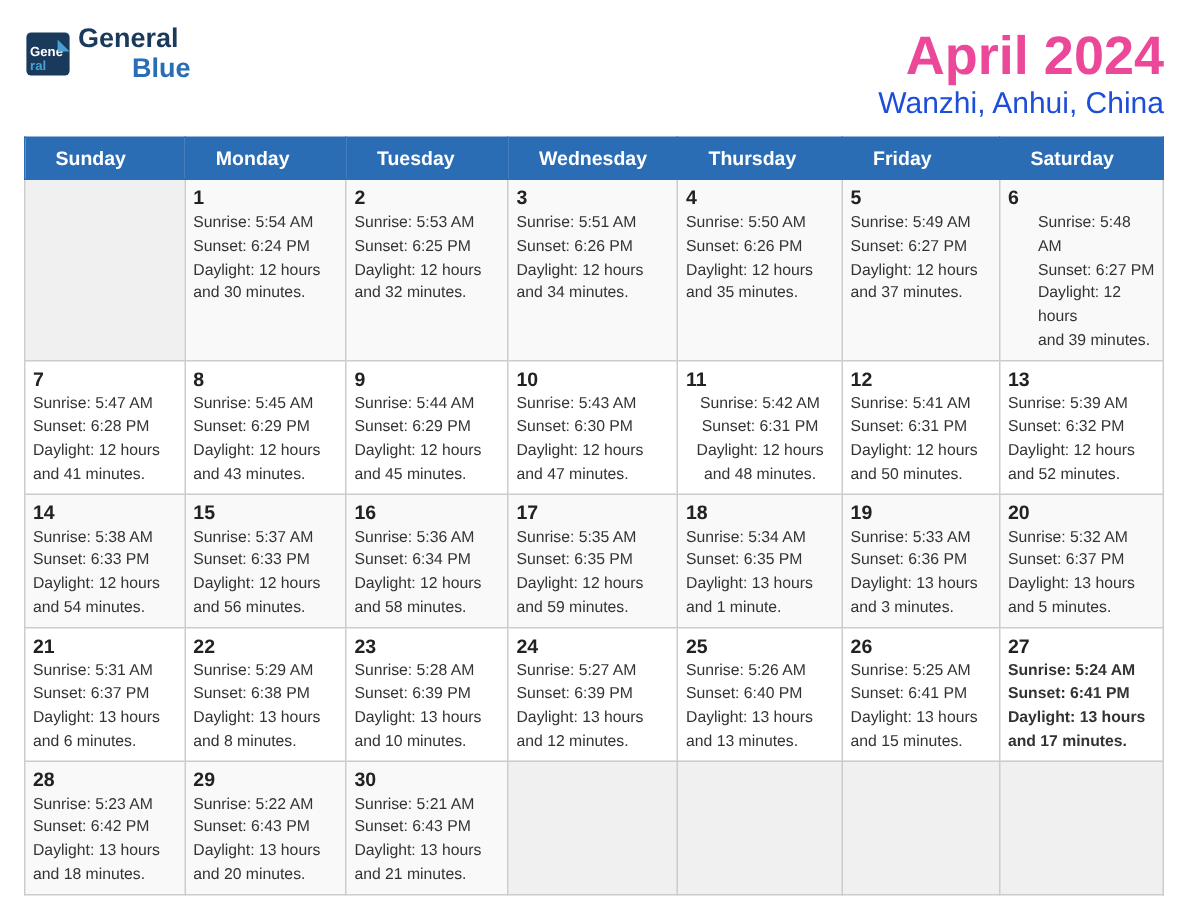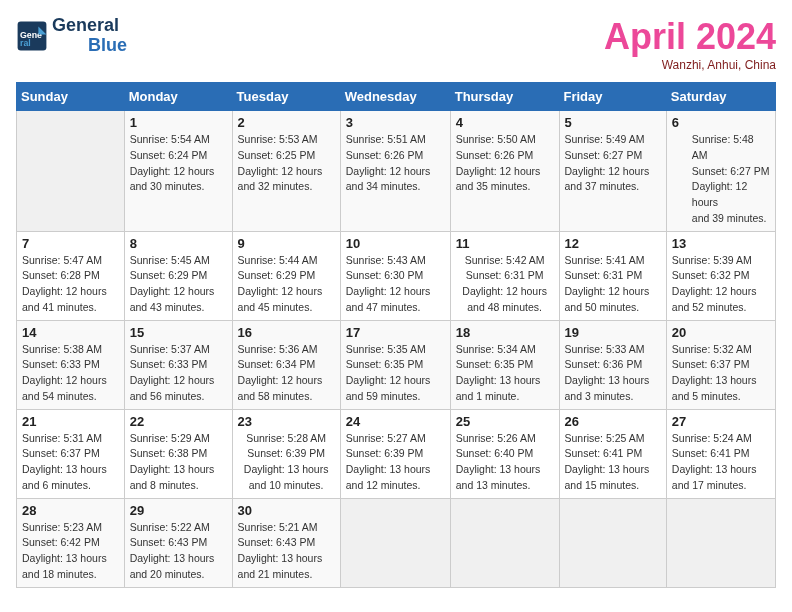--- a/index.html
+++ b/index.html
@@ -37,32 +37,32 @@
     }
     .title-block {
       text-align: right;
     }
     .month-title {
       font-size: 36px;
       font-weight: bold;
       color: #ec4899;
     }
     .subtitle {
-      font-size: 12px;
-      color: #7f1d1d;
+      font-size: 20px;
+      color: #1d4ed8;
     }
     table {
       width: 100%;
       border-collapse: collapse;
       font-size: 11px;
     }
     thead tr th {
       background: #2a6db5;
       color: #fff;
-      padding: 6px 4px;
+      padding: 6px 20px;
       text-align: left;
       font-size: 13px;
       font-weight: bold;
       border: 1px solid #2a6db5;
     }
     tbody tr td {
       border: 1px solid #ccc;
       vertical-align: top;
       padding: 4px 5px;
       width: 113px;
@@ -283,21 +283,21 @@
         </td>
         <td>
           <span class="day-num">22</span>
           <div class="day-info" style="white-space: pre-line;">Sunrise: 5:29 AM
 Sunset: 6:38 PM
 Daylight: 13 hours
 and 8 minutes.</div>
         </td>
         <td>
           <span class="day-num">23</span>
-          <div class="day-info" style="white-space: pre-line; text-align: center;">Sunrise: 5:28 AM
+          <div class="day-info" style="white-space: pre-line;">Sunrise: 5:28 AM
 Sunset: 6:39 PM
 Daylight: 13 hours
 and 10 minutes.</div>
         </td>
         <td>
           <span class="day-num">24</span>
           <div class="day-info" style="white-space: pre-line;">Sunrise: 5:27 AM
 Sunset: 6:39 PM
 Daylight: 13 hours
 and 12 minutes.</div>
@@ -311,21 +311,21 @@
         </td>
         <td>
           <span class="day-num">26</span>
           <div class="day-info" style="white-space: pre-line;">Sunrise: 5:25 AM
 Sunset: 6:41 PM
 Daylight: 13 hours
 and 15 minutes.</div>
         </td>
         <td>
           <span class="day-num">27</span>
-          <div class="day-info" style="white-space: pre-line;">Sunrise: 5:24 AM
+          <div class="day-info" style="white-space: pre-line; font-weight: bold;">Sunrise: 5:24 AM
 Sunset: 6:41 PM
 Daylight: 13 hours
 and 17 minutes.</div>
         </td>
       </tr>
       <tr>
         <td>
           <span class="day-num">28</span>
           <div class="day-info" style="white-space: pre-line;">Sunrise: 5:23 AM
 Sunset: 6:42 PM

